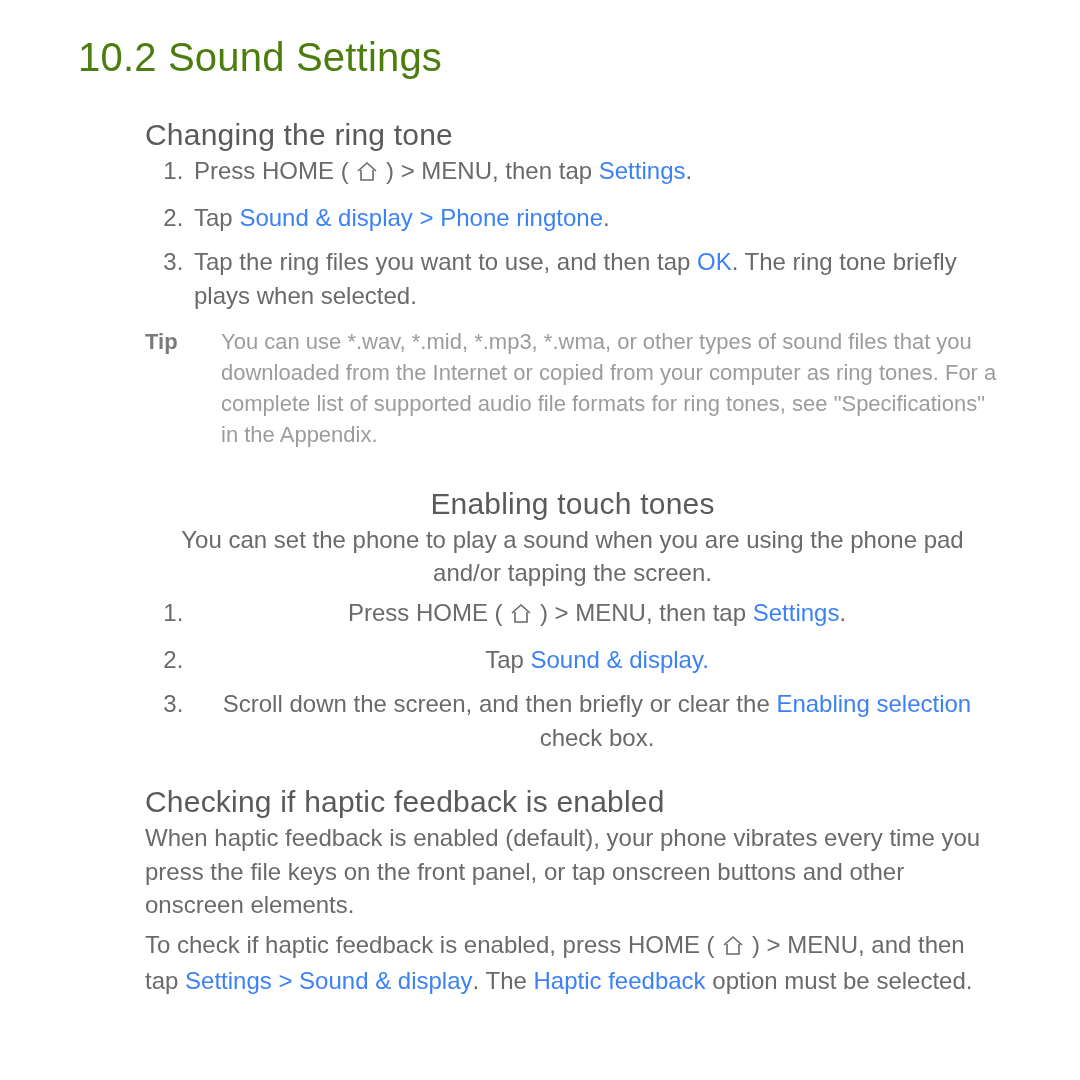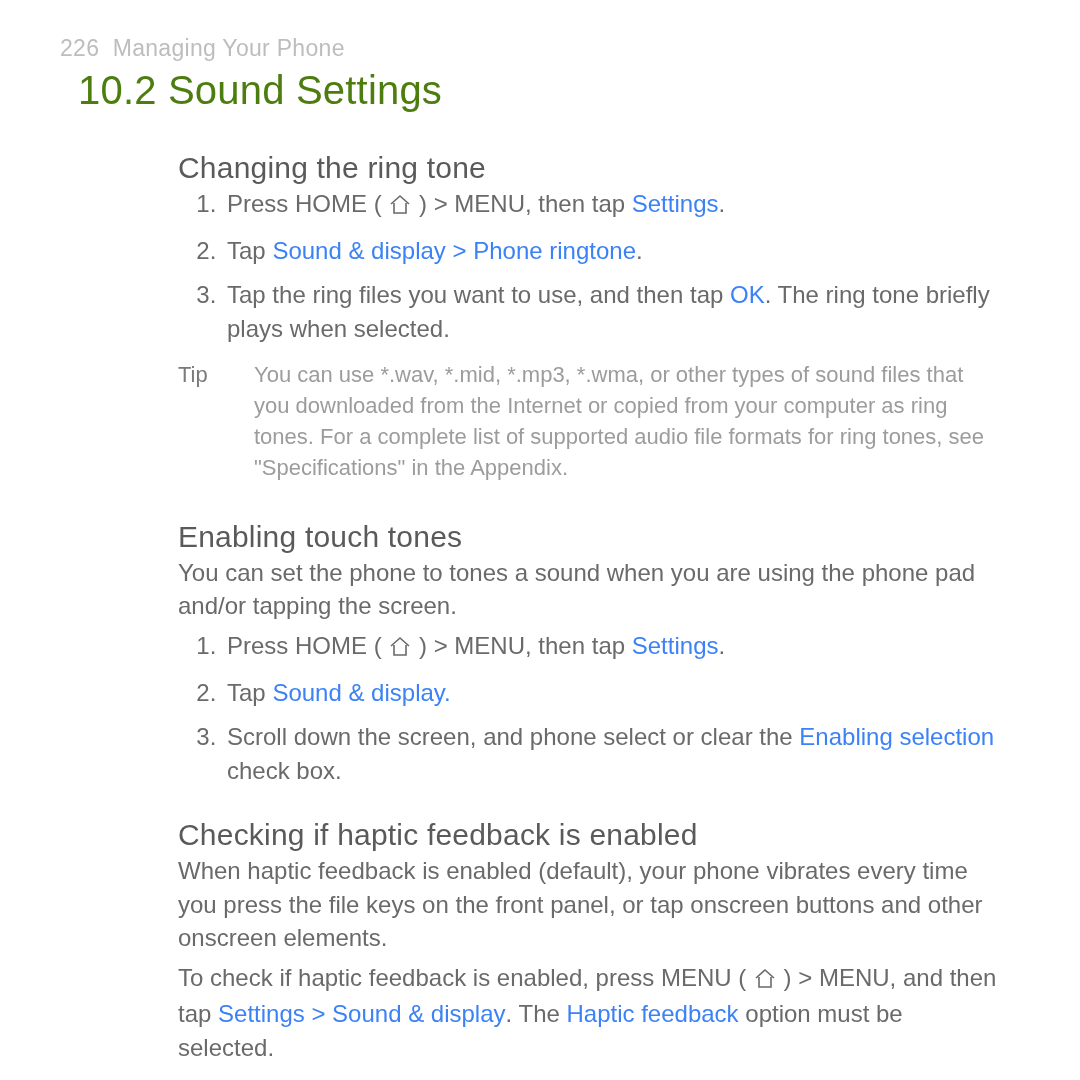--- a/index.html
+++ b/index.html
@@ -30,24 +30,24 @@
     letter-spacing: 0.2px;
   }
   h2 {
     font-size: 30px;
     font-weight: 400;
     color: #5a5a5a;
     margin: 0 0 2px 0;
     letter-spacing: 0.2px;
   }
   .section {
-    margin-left: 118px;
+    margin-left: 85px;
     margin-right: 20px;
   }
-  .section2 { margin-top: 36px; }
+  .section2 { margin-top: 36px; text-align: center; }
   .section3 { margin-top: 30px; }
   ol {
     margin: 0;
     padding-left: 45px;
     font-size: 24px;
     line-height: 1.42;
     color: #6a6a6a;
   }
   ol li {
     padding-left: 4px;
@@ -60,38 +60,35 @@
     display: flex;
     margin-top: 14px;
     font-size: 22px;
     line-height: 1.4;
     color: #9c9c9c;
   }
   .tip-label {
     width: 48px;
     flex-shrink: 0;
     color: #7a7a7a;
-    font-weight: 400;
+    font-weight: 700;
   }
   .tip-text { flex: 1; margin-left: 28px; }
   .body-para {
     font-size: 24px;
     line-height: 1.4;
     color: #6a6a6a;
     margin: 2px 0 6px 0;
   }
 </style>
 </head>
 <body>
 
 <div class="page">
 
-  <div class="header">
-    <span>226</span>&nbsp;&nbsp;<span>Managing Your Phone</span>
-  </div>
 
   <h1>10.2  Sound Settings</h1>
 
   <div class="section">
     <h2>Changing the ring tone</h2>
     <ol>
       <li>
         <span>Press HOME ( </span><span class="homeicon"><svg viewBox="0 0 24 22">
               <path fill="none" stroke="#6a6a6a" stroke-width="1.6" d="M3 11 L12 3 L21 11 M6 10 V20 H18 V10"></path>
             </svg></span><span> ) &gt; MENU, then tap </span><span class="strong">Settings</span><span>.</span>
@@ -105,39 +102,39 @@
     </ol>
 
     <div class="tip-row">
       <div class="tip-label">Tip</div>
       <div class="tip-text">You can use *.wav, *.mid, *.mp3, *.wma, or other types of sound files that you downloaded from the Internet or copied from your computer as ring tones. For a complete list of supported audio file formats for ring tones, see "Specifications" in the Appendix.</div>
     </div>
   </div>
 
   <div class="section section2">
     <h2>Enabling touch tones</h2>
-    <p class="body-para">You can set the phone to tones a sound when you are using the phone pad and/or tapping the screen.</p>
+    <p class="body-para">You can set the phone to play a sound when you are using the phone pad and/or tapping the screen.</p>
     <ol>
       <li>
         <span>Press HOME ( </span><span class="homeicon"><svg viewBox="0 0 24 22">
               <path fill="none" stroke="#6a6a6a" stroke-width="1.6" d="M3 11 L12 3 L21 11 M6 10 V20 H18 V10"></path>
             </svg></span><span> ) &gt; MENU, then tap </span><span class="strong">Settings</span><span>.</span>
       </li>
       <li>
         <span>Tap </span><span class="strong">Sound &amp; display.</span>
       </li>
       <li>
-        <span>Scroll down the screen, and phone select or clear the </span><span class="strong">Enabling selection</span><span> check box.</span>
+        <span>Scroll down the screen, and then briefly or clear the </span><span class="strong">Enabling selection</span><span> check box.</span>
       </li>
     </ol>
   </div>
 
   <div class="section section3">
     <h2>Checking if haptic feedback is enabled</h2>
     <p class="body-para">When haptic feedback is enabled (default), your phone vibrates every time you press the file keys on the front panel, or tap onscreen buttons and other onscreen elements.</p>
     <p class="body-para">
-      <span>To check if haptic feedback is enabled, press MENU ( </span><span class="homeicon"><svg viewBox="0 0 24 22">
+      <span>To check if haptic feedback is enabled, press HOME ( </span><span class="homeicon"><svg viewBox="0 0 24 22">
             <path fill="none" stroke="#6a6a6a" stroke-width="1.6" d="M3 11 L12 3 L21 11 M6 10 V20 H18 V10"></path>
           </svg></span><span> ) &gt; MENU, and then tap </span><span class="strong">Settings &gt; Sound &amp; display</span><span>. The </span><span class="strong">Haptic feedback</span><span> option must be selected.</span>
     </p>
   </div>
 
 </div>
 
 </body></html>

